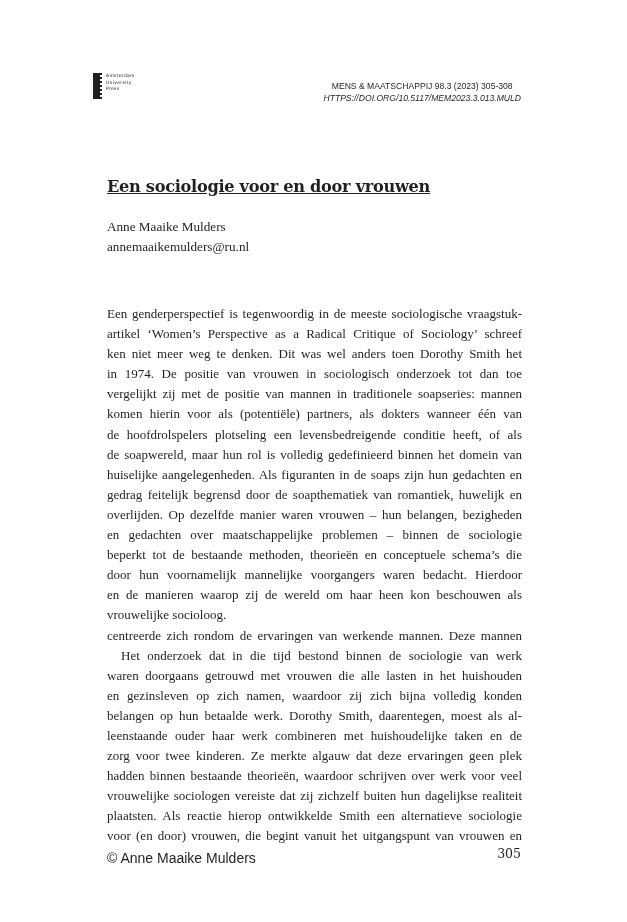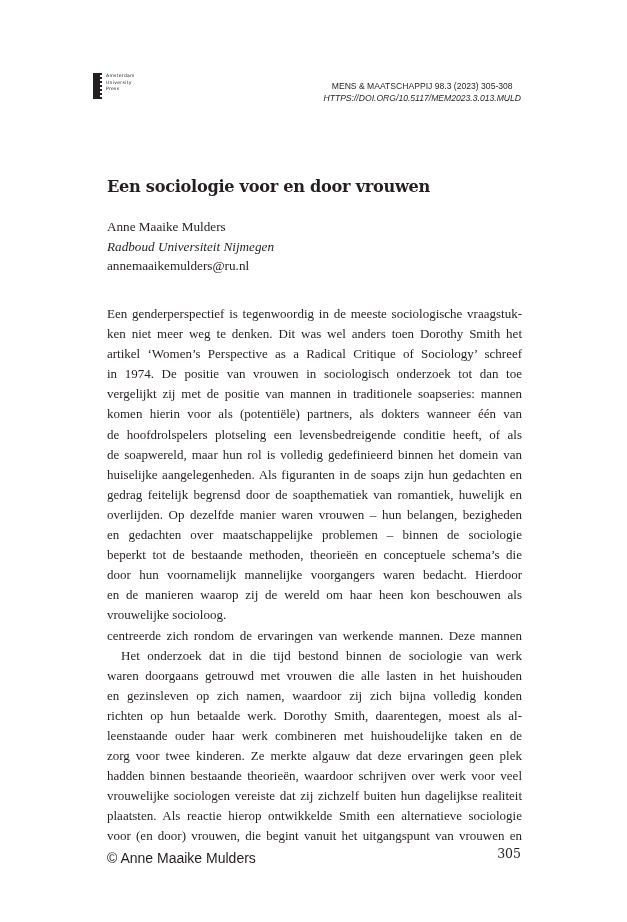--- a/index.html
+++ b/index.html
@@ -4,21 +4,21 @@
 <style>
   html, body { margin: 0; padding: 0; background: #ffffff; }
   body { width: 627px; height: 922px; position: relative; overflow: hidden; color: #231f20; }
   .logo { position: absolute; left: 93px; top: 73px; display: flex; align-items: flex-start; }
   .logo-bar { width: 7px; height: 26px; background: #231f20; position: relative; }
   .logo-bar::after { content: ""; position: absolute; right: -2px; top: 0; width: 2px; height: 26px;
     background: repeating-linear-gradient(to bottom, #231f20 0 2px, transparent 2px 4px); }
   .logo-text { margin-left: 6px; font-family: "DejaVu Sans", sans-serif; font-size: 4.5px; line-height: 6.5px; color: #231f20; letter-spacing: 0.3px; }
   .journal { position: absolute; right: 106px; top: 80px; text-align: center; font-family: "Liberation Sans", sans-serif; font-size: 8.6px; line-height: 12px; color: #231f20; }
   .journal .doi { font-style: italic; }
-  .title { position: absolute; left: 107px; top: 177px; font-family: "DejaVu Serif", serif; font-weight: bold; font-size: 16.2px; color: #231f20; margin: 0; letter-spacing: -0.3px; }
+  .title { position: absolute; left: 107px; top: 177px; font-family: "DejaVu Serif", serif; font-weight: bold; font-size: 16.2px; color: #231f20; margin: 0; letter-spacing: -0.3px; text-decoration: underline; }
   .author-block { position: absolute; left: 107px; top: 217px; font-family: "Liberation Serif", serif; font-size: 13.2px; line-height: 19.5px; }
   .author-block .aff { font-style: italic; }
   .body { position: absolute; left: 107px; top: 304px; width: 415px; font-family: "Liberation Serif", serif; font-size: 13px; line-height: 20.1px; color: #231f20; }
   .body p { margin: 0; text-align: justify; }
   .body .line { display: block; text-align: justify; text-align-last: justify; white-space: nowrap; overflow: visible; height: 20.1px; }
   .body .line.last { text-align-last: left; }
   .body .indent { padding-left: 14px; }
   .footer-left { position: absolute; left: 107px; top: 850px; font-family: "Liberation Sans", sans-serif; font-size: 14px; color: #231f20; }
   .footer-right { position: absolute; right: 106px; top: 846px; font-family: "DejaVu Serif", serif; font-size: 12.5px; color: #231f20; }
 </style>
@@ -36,49 +36,48 @@
 
 <div class="journal">
   <div>MENS &amp; MAATSCHAPPIJ 98.3 (2023) 305-308</div>
   <div class="doi">HTTPS://DOI.ORG/10.5117/MEM2023.3.013.MULD</div>
 </div>
 
 <h1 class="title">Een sociologie voor en door vrouwen</h1>
 
 <div class="author-block">
   <div>Anne Maaike Mulders</div>
-  <div class="aff">Radboud Universiteit Nijmegen</div>
   <div>annemaaikemulders@ru.nl</div>
 </div>
 
 <div class="body">
   <p>
     <span class="line">Een genderperspectief is tegenwoordig in de meeste sociologische vraagstuk-</span>
+    <span class="line">artikel ‘Women’s Perspective as a Radical Critique of Sociology’ schreef</span>
     <span class="line">ken niet meer weg te denken. Dit was wel anders toen Dorothy Smith het</span>
-    <span class="line">artikel ‘Women’s Perspective as a Radical Critique of Sociology’ schreef</span>
     <span class="line">in 1974. De positie van vrouwen in sociologisch onderzoek tot dan toe</span>
     <span class="line">vergelijkt zij met de positie van mannen in traditionele soapseries: mannen</span>
     <span class="line">komen hierin voor als (potentiële) partners, als dokters wanneer één van</span>
     <span class="line">de hoofdrolspelers plotseling een levensbedreigende conditie heeft, of als</span>
     <span class="line">de soapwereld, maar hun rol is volledig gedefinieerd binnen het domein van</span>
     <span class="line">huiselijke aangelegenheden. Als figuranten in de soaps zijn hun gedachten en</span>
     <span class="line">gedrag feitelijk begrensd door de soapthematiek van romantiek, huwelijk en</span>
     <span class="line">overlijden. Op dezelfde manier waren vrouwen – hun belangen, bezigheden</span>
     <span class="line">en gedachten over maatschappelijke problemen – binnen de sociologie</span>
     <span class="line">beperkt tot de bestaande methoden, theorieën en conceptuele schema’s die</span>
     <span class="line">door hun voornamelijk mannelijke voorgangers waren bedacht. Hierdoor</span>
     <span class="line">en de manieren waarop zij de wereld om haar heen kon beschouwen als</span>
     <span class="line last">vrouwelijke socioloog.</span>
   </p>
   <p>
     <span class="line">centreerde zich rondom de ervaringen van werkende mannen. Deze mannen</span>
     <span class="line indent">Het onderzoek dat in die tijd bestond binnen de sociologie van werk</span>
     <span class="line">waren doorgaans getrouwd met vrouwen die alle lasten in het huishouden</span>
     <span class="line">en gezinsleven op zich namen, waardoor zij zich bijna volledig konden</span>
-    <span class="line">richten op hun betaalde werk. Dorothy Smith, daarentegen, moest als al-</span>
+    <span class="line">belangen op hun betaalde werk. Dorothy Smith, daarentegen, moest als al-</span>
     <span class="line">leenstaande ouder haar werk combineren met huishoudelijke taken en de</span>
     <span class="line">zorg voor twee kinderen. Ze merkte algauw dat deze ervaringen geen plek</span>
     <span class="line">hadden binnen bestaande theorieën, waardoor schrijven over werk voor veel</span>
     <span class="line">vrouwelijke sociologen vereiste dat zij zichzelf buiten hun dagelijkse realiteit</span>
     <span class="line">plaatsten. Als reactie hierop ontwikkelde Smith een alternatieve sociologie</span>
     <span class="line">voor (en door) vrouwen, die begint vanuit het uitgangspunt van vrouwen en</span>
   </p>
 </div>
 
 <div class="footer-left">© Anne Maaike Mulders</div>

